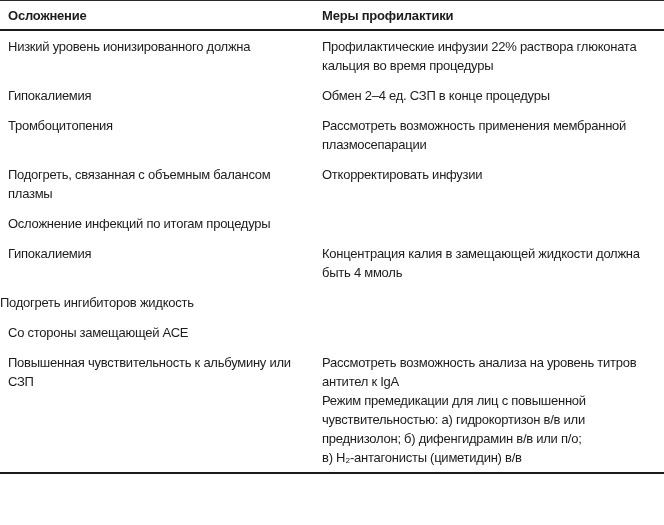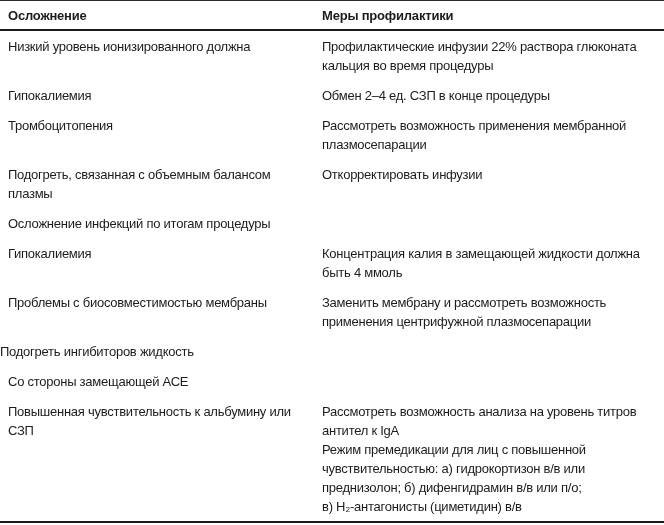--- a/index.html
+++ b/index.html
@@ -89,25 +89,20 @@
   <div class="tr">
     <div class="td col1">Осложнение инфекций по итогам процедуры</div>
   </div>
 
   <div class="tr">
     <div class="td col1">Гипокалиемия</div>
     <div class="td col2">Концентрация калия в замещающей жидкости должна
 быть 4 ммоль</div>
   </div>
 
-  <div class="tr">
-    <div class="td col1">Проблемы с биосовместимостью мембраны</div>
-    <div class="td col2">Заменить мембрану и рассмотреть возможность
-применения центрифужной плазмосепарации</div>
-  </div>
 
   <div class="tr">
     <div class="td col2">Подогреть ингибиторов жидкость</div>
   </div>
 
   <div class="tr">
     <div class="td col1">Со стороны замещающей АСЕ</div>
   </div>
 
   <div class="tr">

